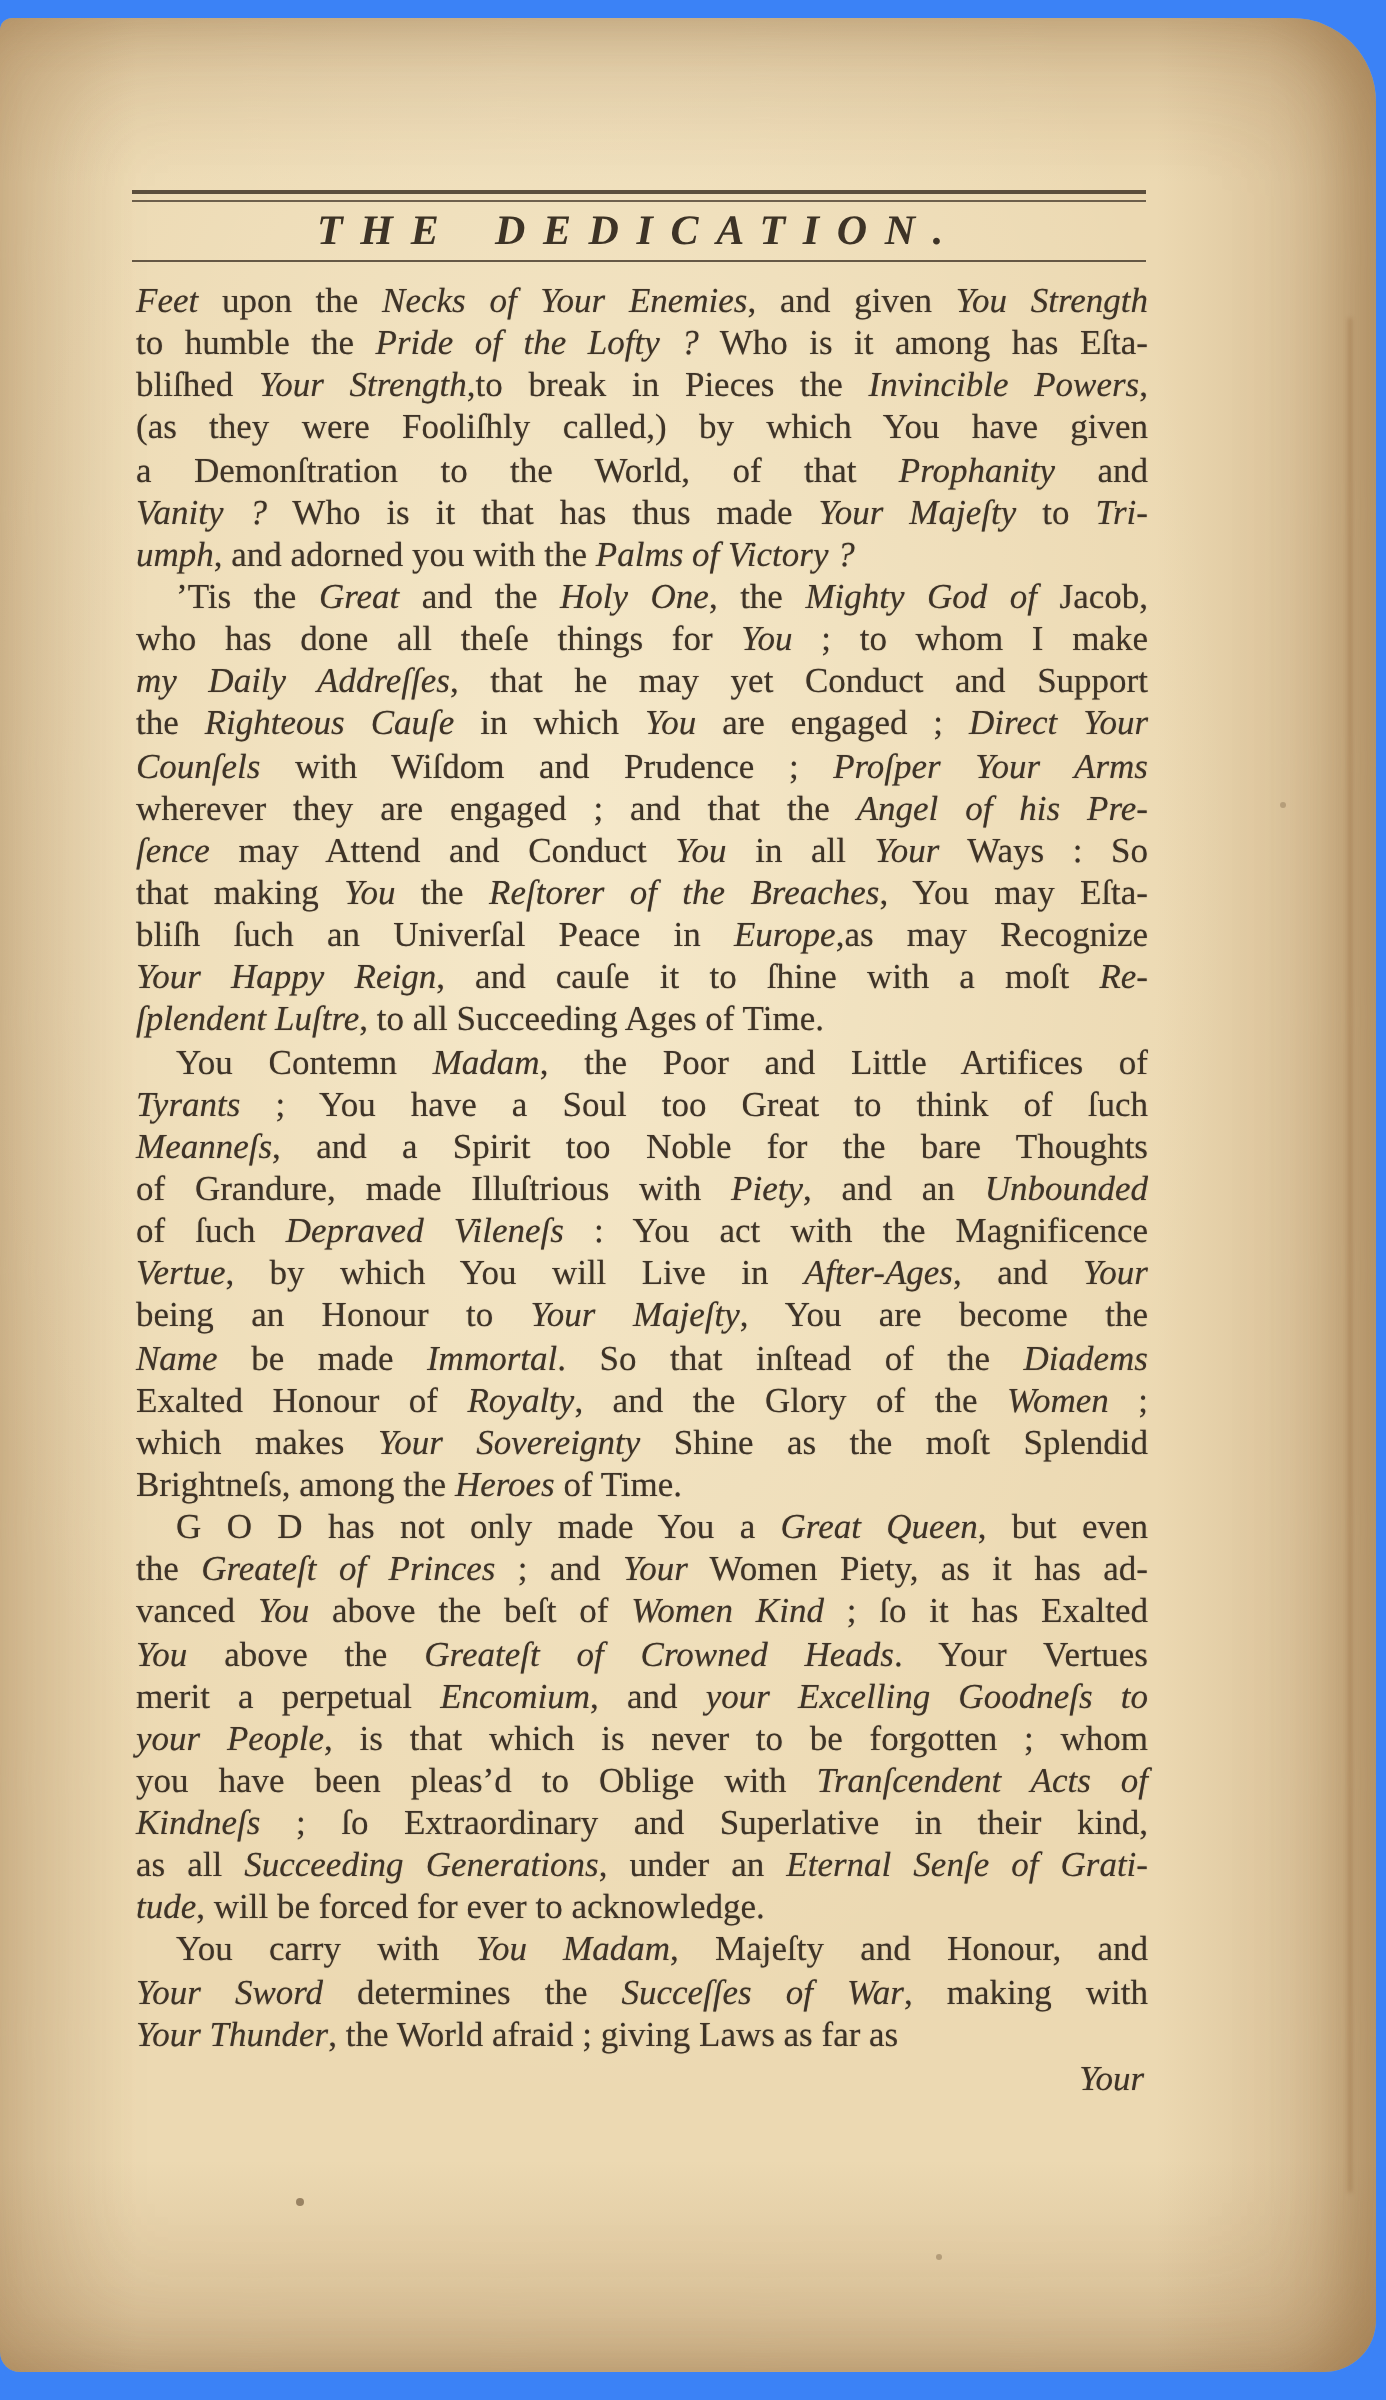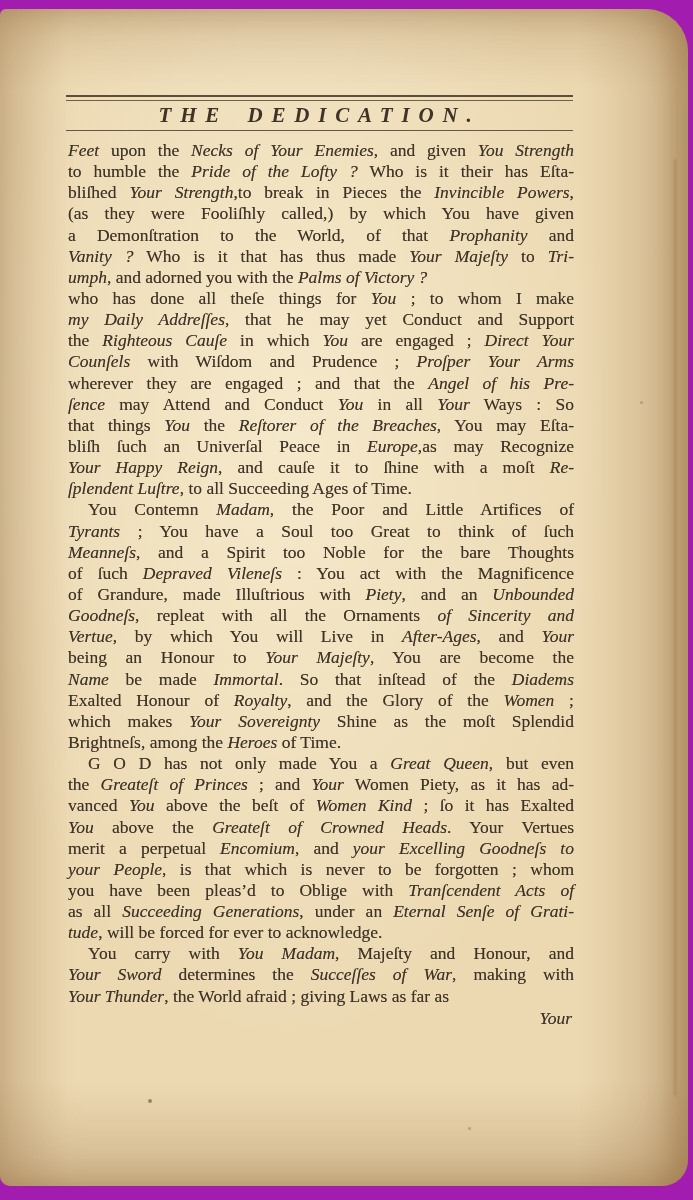--- a/index.html
+++ b/index.html
@@ -1,21 +1,21 @@
 <!DOCTYPE html>
 <html><head>
 <meta charset="utf-8">
 <style>
   * { margin: 0; padding: 0; box-sizing: border-box; }
   html, body {
     width: 693px; height: 1200px; overflow: hidden;
     background: #0a0704;
     font-family: "Liberation Serif", "DejaVu Serif", serif;
   }
-  .scan { position: relative; width: 693px; height: 1200px; background: #a21caf; }
+  .scan { position: relative; width: 693px; height: 1200px; background: #3b82f6; }
 
   .paper {
     position: absolute; top: 9px; left: 0; right: 5px; bottom: 14px;
     border-radius: 6px 42px 26px 10px;
     background:
       radial-gradient(ellipse at 42% 36%, rgba(255,249,228,0.50), rgba(255,249,228,0) 58%),
       linear-gradient(to right, rgba(148,103,57,0.20), rgba(148,103,57,0) 10%, rgba(148,103,57,0) 84%, rgba(148,103,57,0.30)),
       linear-gradient(to bottom, rgba(148,103,57,0.16), rgba(148,103,57,0) 7%, rgba(148,103,57,0) 91%, rgba(148,103,57,0.26)),
       #ecd9b2;
     box-shadow: inset 0 0 70px rgba(134,94,48,0.32), inset -16px 0 26px rgba(134,94,48,0.30);
@@ -69,55 +69,56 @@
 <body>
 
 <div class="scan">
   <div class="paper">
     <div class="rule-double"></div>
     <div class="heading">THE DEDICATION.</div>
     <div class="rule-single"></div>
 
     <div class="text-block" id="text-block">
         <div class="line"><span class="it">Feet</span><span> upon the </span><span class="it">Necks of Your Enemies</span><span>, and given </span><span class="it">You Strength</span></div>
-        <div class="line"><span>to humble the </span><span class="it">Pride of the Lofty ?</span><span> Who is it their has Eſta-</span></div>
+        <div class="line"><span>to humble the </span><span class="it">Pride of the Lofty ?</span><span> Who is it among has Eſta-</span></div>
         <div class="line"><span>bliſhed </span><span class="it">Your Strength</span><span>,to break in Pieces the </span><span class="it">Invincible Powers</span><span>,</span></div>
         <div class="line"><span>(as they were Fooliſhly called,) by which You have given</span></div>
         <div class="line"><span>a Demonſtration to the World, of that </span><span class="it">Prophanity</span><span> and</span></div>
         <div class="line"><span class="it">Vanity ?</span><span> Who is it that has thus made </span><span class="it">Your Majeſty</span><span> to </span><span class="it">Tri-</span></div>
         <div class="line end"><span class="it">umph</span><span>, and adorned you with the </span><span class="it">Palms of Victory ?</span></div>
+        <div class="line indent"><span>’Tis the </span><span class="it">Great</span><span> and the </span><span class="it">Holy One</span><span>, the </span><span class="it">Mighty God of</span><span> Jacob,</span></div>
         <div class="line"><span>who has done all theſe things for </span><span class="it">You</span><span> ; to whom I make</span></div>
         <div class="line"><span class="it">my Daily Addreſſes</span><span>, that he may yet Conduct and Support</span></div>
         <div class="line"><span>the </span><span class="it">Righteous Cauſe</span><span> in which </span><span class="it">You</span><span> are engaged ; </span><span class="it">Direct Your</span></div>
         <div class="line"><span class="it">Counſels</span><span> with Wiſdom and Prudence ; </span><span class="it">Proſper Your Arms</span></div>
         <div class="line"><span>wherever they are engaged ; and that the </span><span class="it">Angel of his Pre-</span></div>
         <div class="line"><span class="it">ſence</span><span> may Attend and Conduct </span><span class="it">You</span><span> in all </span><span class="it">Your</span><span> Ways : So</span></div>
-        <div class="line"><span>that things </span><span class="it">You</span><span> the </span><span class="it">Reſtorer of the Breaches</span><span>, You may Eſta-</span></div>
+        <div class="line"><span>that making </span><span class="it">You</span><span> the </span><span class="it">Reſtorer of the Breaches</span><span>, You may Eſta-</span></div>
         <div class="line"><span>bliſh ſuch an Univerſal Peace in </span><span class="it">Europe</span><span>,as may Recognize</span></div>
         <div class="line"><span class="it">Your Happy Reign</span><span>, and cauſe it to ſhine with a moſt </span><span class="it">Re-</span></div>
         <div class="line end"><span class="it">ſplendent Luſtre</span><span>, to all Succeeding Ages of Time.</span></div>
         <div class="line indent"><span>You Contemn </span><span class="it">Madam</span><span>, the Poor and Little Artifices of</span></div>
         <div class="line"><span class="it">Tyrants</span><span> ; You have a Soul too Great to think of ſuch</span></div>
         <div class="line"><span class="it">Meanneſs</span><span>, and a Spirit too Noble for the bare Thoughts</span></div>
+        <div class="line"><span>of Grandure, made Illuſtrious with </span><span class="it">Piety</span><span>, and an </span><span class="it">Unbounded</span></div>
         <div class="line"><span>of ſuch </span><span class="it">Depraved Vileneſs</span><span> : You act with the Magnificence</span></div>
-        <div class="line"><span>of Grandure, made Illuſtrious with </span><span class="it">Piety</span><span>, and an </span><span class="it">Unbounded</span></div>
-        <div class="line"><span class="it">Goodneſs</span><span>, repleat with all the Ornaments </span><span class="it">of Sincerity and</span></div>
         <div class="line"><span class="it">Vertue</span><span>, by which You will Live in </span><span class="it">After-Ages</span><span>, and </span><span class="it">Your</span></div>
         <div class="line"><span>being an Honour to </span><span class="it">Your Majeſty</span><span>, You are become the</span></div>
         <div class="line"><span class="it">Name</span><span> be made </span><span class="it">Immortal</span><span>.  So that inſtead of the </span><span class="it">Diadems</span></div>
         <div class="line"><span>Exalted Honour of </span><span class="it">Royalty</span><span>, and the Glory of the </span><span class="it">Women</span><span> ;</span></div>
         <div class="line"><span>which makes </span><span class="it">Your Sovereignty</span><span> Shine as the moſt Splendid</span></div>
         <div class="line end"><span>Brightneſs, among the </span><span class="it">Heroes</span><span> of Time.</span></div>
         <div class="line indent"><span>G O D has not only made You a </span><span class="it">Great Queen</span><span>, but even</span></div>
         <div class="line"><span>the </span><span class="it">Greateſt of Princes</span><span> ; and </span><span class="it">Your</span><span> Women Piety, as it has ad-</span></div>
         <div class="line"><span>vanced </span><span class="it">You</span><span> above the beſt of </span><span class="it">Women Kind</span><span> ; ſo it has Exalted</span></div>
         <div class="line"><span class="it">You</span><span> above the </span><span class="it">Greateſt of Crowned Heads</span><span>.  Your Vertues</span></div>
         <div class="line"><span>merit a perpetual </span><span class="it">Encomium</span><span>, and </span><span class="it">your Excelling Goodneſs to</span></div>
         <div class="line"><span class="it">your People</span><span>, is that which is never to be forgotten ; whom</span></div>
         <div class="line"><span>you have been pleas’d to Oblige with </span><span class="it">Tranſcendent Acts of</span></div>
+        <div class="line"><span class="it">Kindneſs</span><span> ; ſo Extraordinary and Superlative in their kind,</span></div>
         <div class="line"><span>as all </span><span class="it">Succeeding Generations</span><span>, under an </span><span class="it">Eternal Senſe of Grati-</span></div>
         <div class="line end"><span class="it">tude</span><span>, will be forced for ever to acknowledge.</span></div>
         <div class="line indent"><span>You carry with </span><span class="it">You Madam</span><span>, Majeſty and Honour, and</span></div>
         <div class="line"><span class="it">Your Sword</span><span> determines the </span><span class="it">Succeſſes of War</span><span>, making with</span></div>
         <div class="line end"><span class="it">Your Thunder</span><span>, the World afraid ; giving Laws as far as</span></div>
         <div class="catchword">Your</div>
       </div>
 
     <div class="page-edge-line"></div>
     <div class="speck s1"></div>

